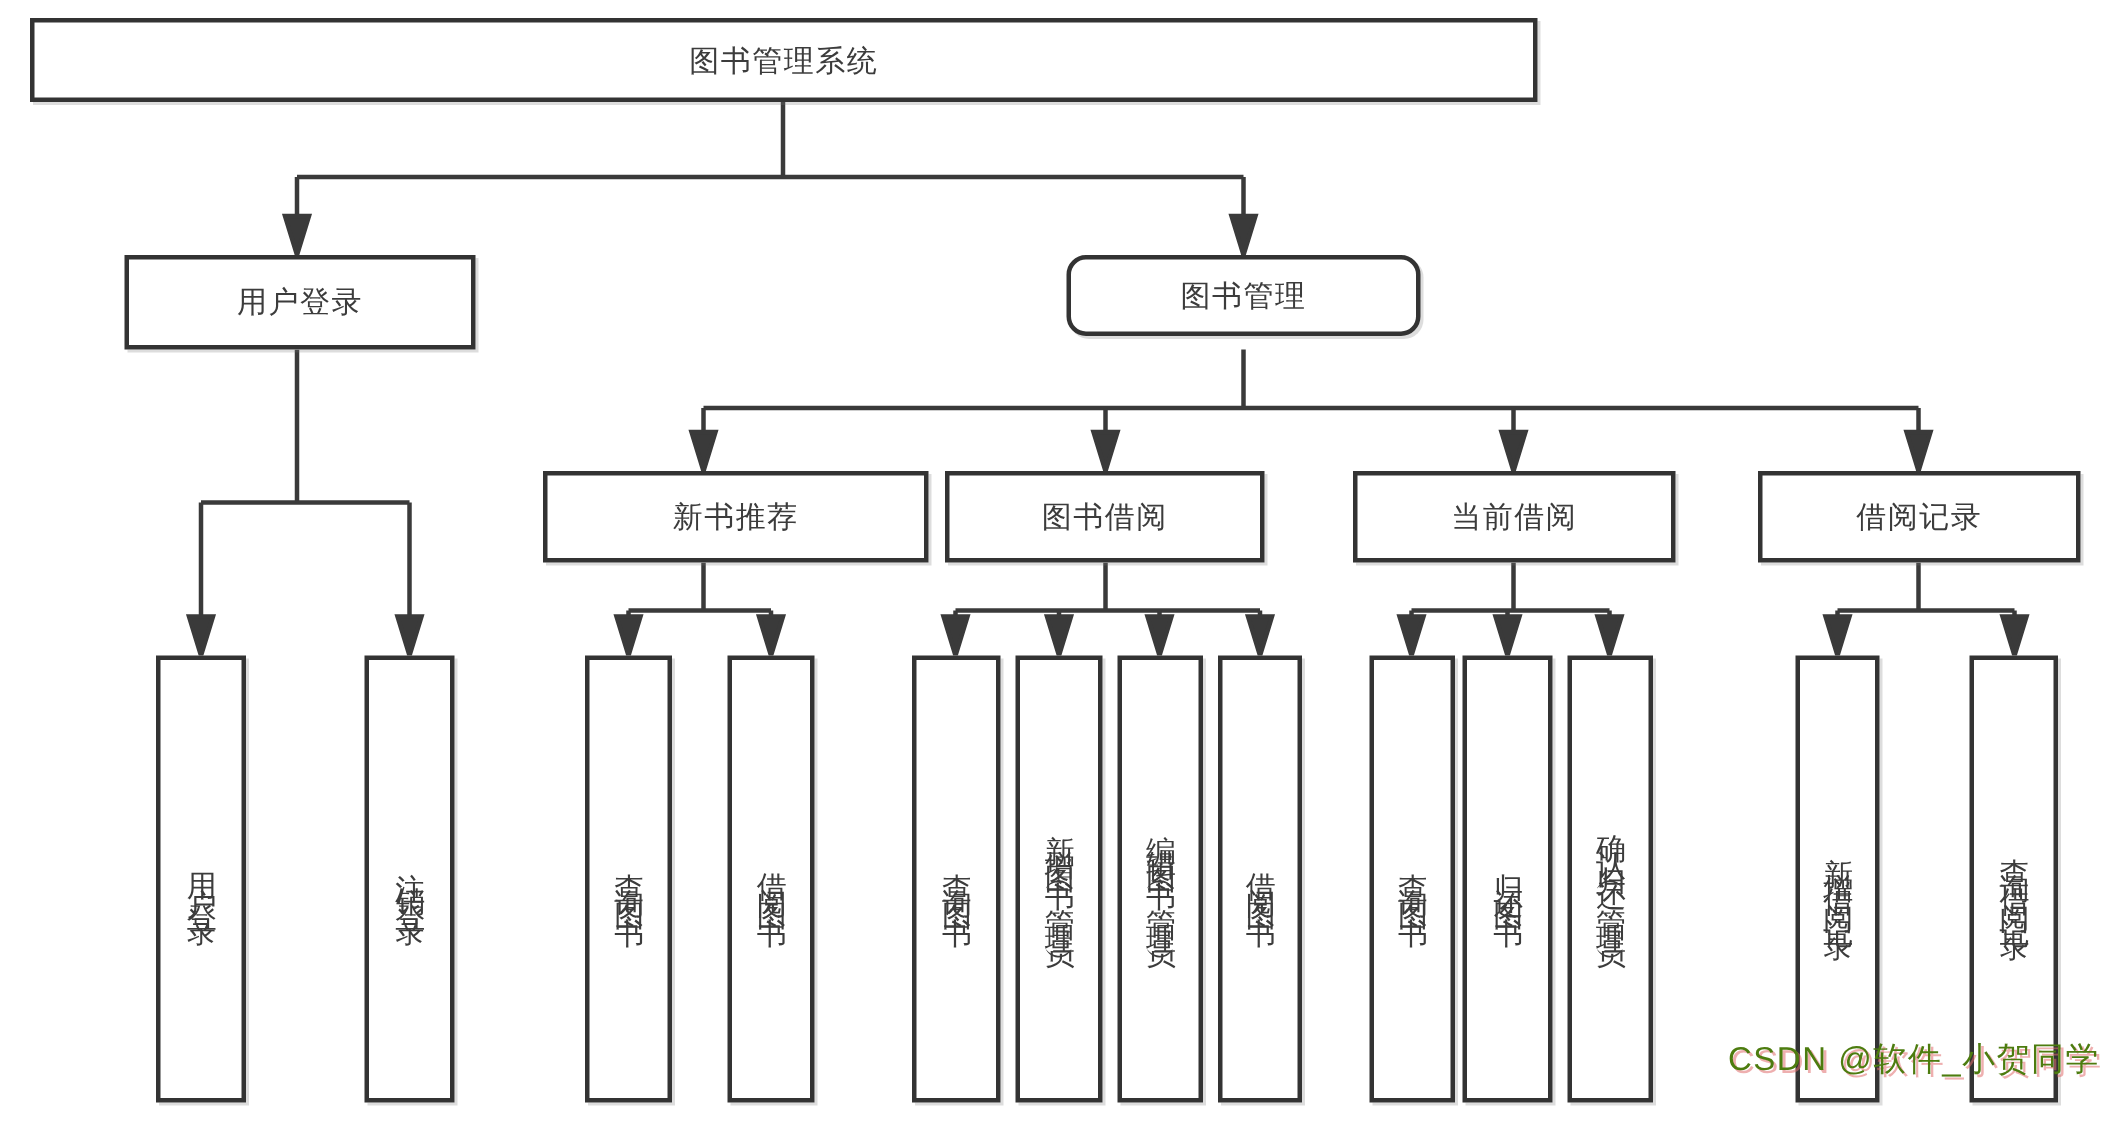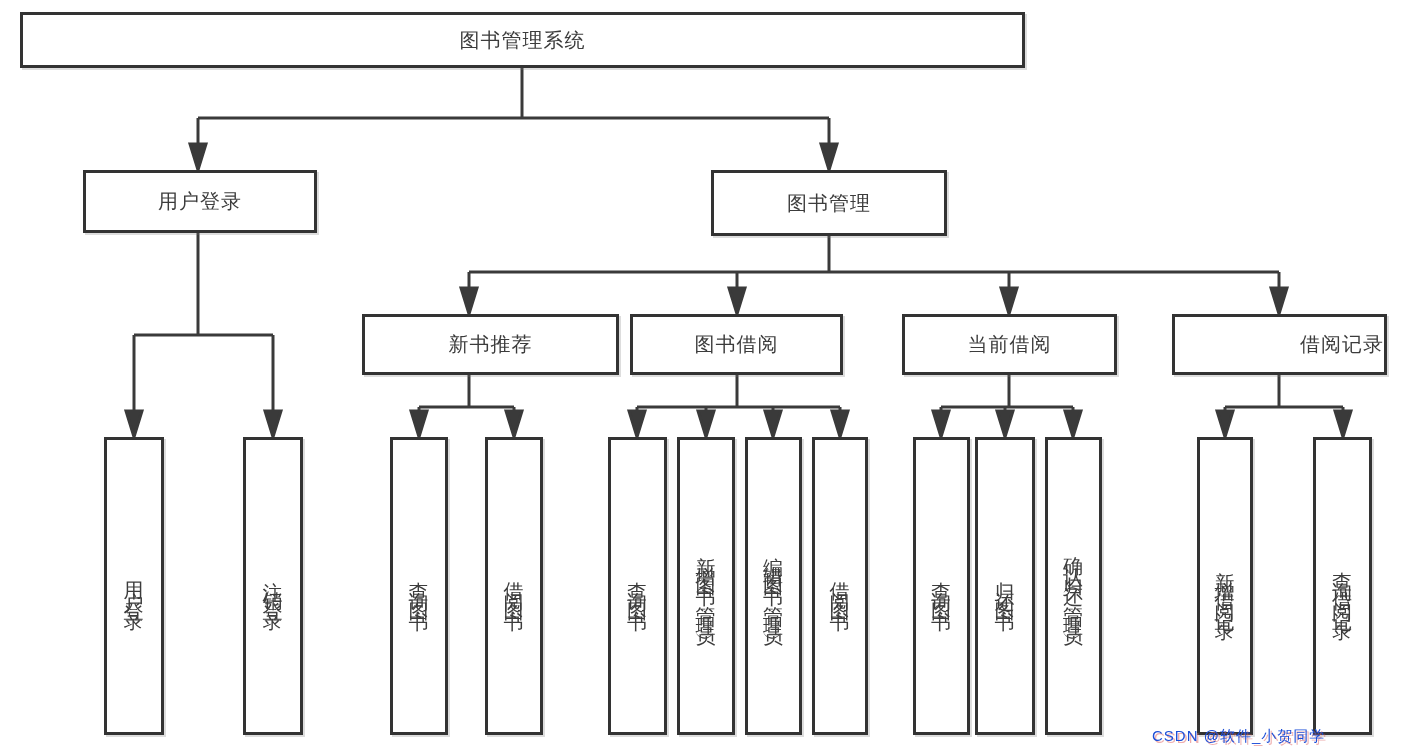--- a/index.html
+++ b/index.html
@@ -50,24 +50,24 @@
     text-orientation: mixed;
     font-size: 20px;
     letter-spacing: 10px;
     color: #3c3c3c;
     line-height: 1;
     white-space: nowrap;
   }
   .wm {
     position: absolute;
     left: 1152px;
-    top: 727px;
+    top: 691px;
     z-index: 5;
-    font-size: 15px;
-    color: #1d4ed8;
+    font-size: 22px;
+    color: #4d7c0f;
     letter-spacing: 1px;
     text-shadow: 2px 2px 0 rgba(224,110,110,0.55);
     white-space: nowrap;
   }
 </style>
 </head>
 <body>
 
 <div id="canvas">
 
@@ -133,34 +133,34 @@
     <polygon points="1335,411 1351,411 1343,437"></polygon>
   </svg>
 
   <div class="box" style="left:20px; top:12px; width:1005px; height:56px;">
     <span>图书管理系统</span>
   </div>
 
   <div class="box" style="left:83px; top:170px; width:234px; height:63px;">
     <span>用户登录</span>
   </div>
-  <div class="box" style="left:711px; top:170px; width:236px; height:66px;">
+  <div class="box" style="left:711px; top:170px; width:236px; height:54px;border-radius:13px;">
     <span>图书管理</span>
   </div>
 
   <div class="box" style="left:362px; top:314px; width:257px; height:61px;">
     <span>新书推荐</span>
   </div>
   <div class="box" style="left:630px; top:314px; width:213px; height:61px;">
     <span>图书借阅</span>
   </div>
   <div class="box" style="left:902px; top:314px; width:215px; height:61px;align-items:center;">
     <span>当前借阅</span>
   </div>
-  <div class="box" style="left:1172px; top:314px; width:215px; height:61px;justify-content:flex-end;">
+  <div class="box" style="left:1172px; top:314px; width:215px; height:61px;">
     <span>借阅记录</span>
   </div>
 
   <div class="leaf" style="left:104px; width:60px;">
     <span class="vtext">用户登录</span>
   </div>
   <div class="leaf" style="left:243px; width:60px;">
     <span class="vtext">注销登录</span>
   </div>
   <div class="leaf" style="left:390px; width:58px;">

